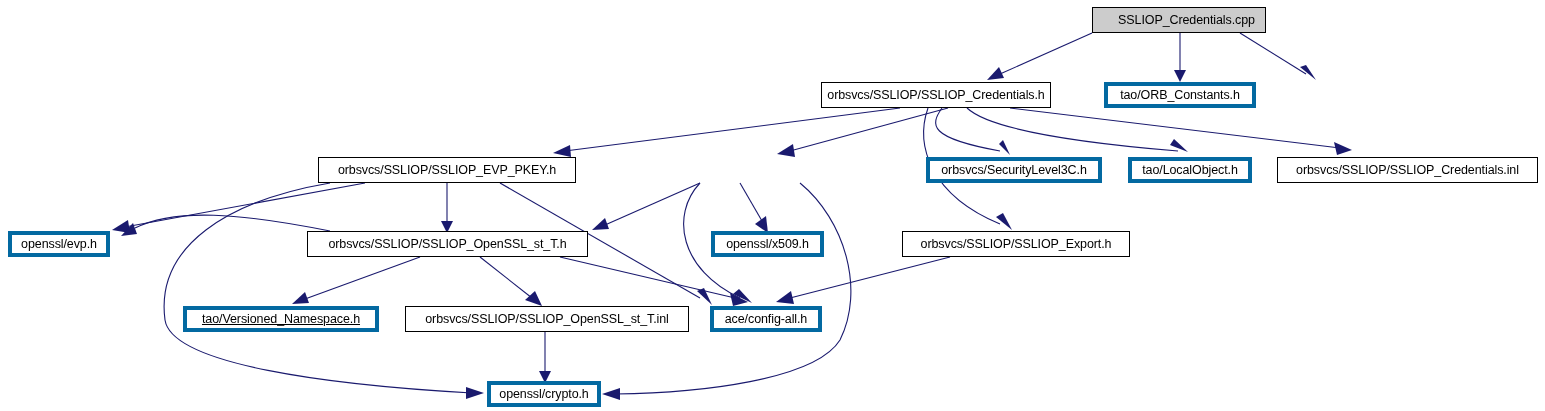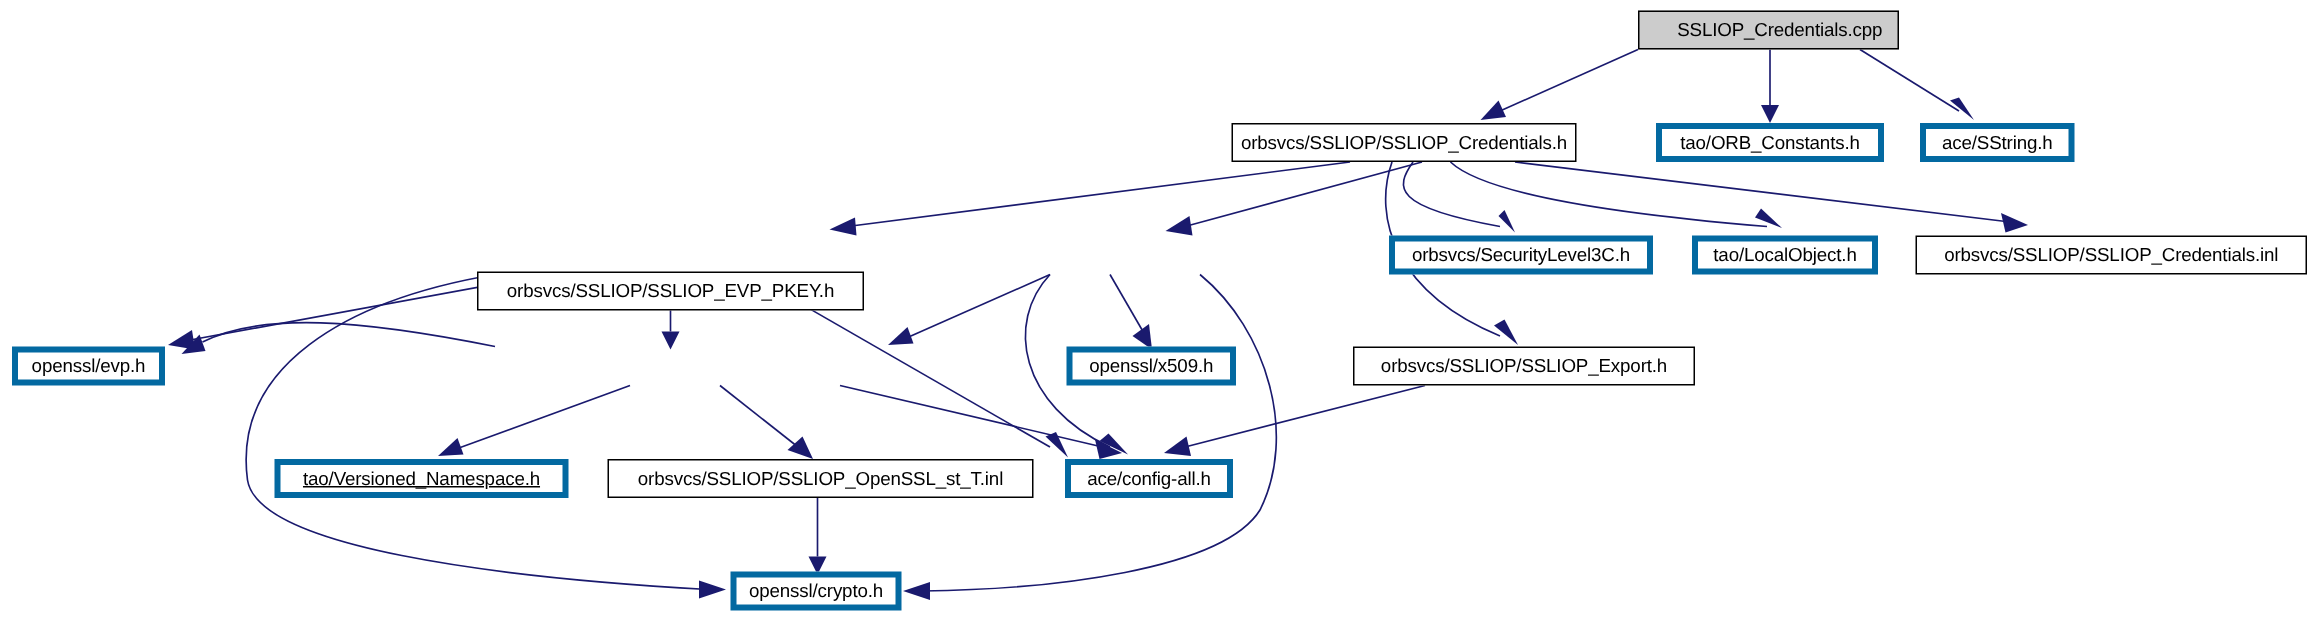--- a/index.html
+++ b/index.html
@@ -136,37 +136,37 @@
 
   <div class="gnode root" style="left:1092px;top:7px;width:174px;height:26px;padding-left:15px;">
     <span class="gnode-label">SSLIOP_Credentials.cpp</span>
   </div>
   <div class="gnode project" style="left:821px;top:82px;width:230px;height:26px;">
     <span class="gnode-label">orbsvcs/SSLIOP/SSLIOP_Credentials.h</span>
   </div>
   <div class="gnode" style="left:1104px;top:82px;width:152px;height:26px;">
     <span class="gnode-label">tao/ORB_Constants.h</span>
   </div>
-  <div class="gnode" style="left:1280px;top:82px;width:103px;height:26px;">
-    <span class="gnode-label">ace/SString.h</span>
-  </div>
-  <div class="gnode project" style="left:318px;top:157px;width:258px;height:26px;margin-top:24px;">
+  <div class="gnode project" style="left:318px;top:157px;width:258px;height:26px;">
     <span class="gnode-label">orbsvcs/SSLIOP/SSLIOP_EVP_PKEY.h</span>
   </div>
   <div class="gnode" style="left:926px;top:157px;width:176px;height:26px;">
     <span class="gnode-label">orbsvcs/SecurityLevel3C.h</span>
   </div>
   <div class="gnode" style="left:1128px;top:157px;width:124px;height:26px;">
     <span class="gnode-label">tao/LocalObject.h</span>
   </div>
   <div class="gnode project" style="left:1277px;top:157px;width:261px;height:26px;">
     <span class="gnode-label">orbsvcs/SSLIOP/SSLIOP_Credentials.inl</span>
   </div>
   <div class="gnode" style="left:8px;top:231px;width:102px;height:26px;">
     <span class="gnode-label">openssl/evp.h</span>
+  </div>
+  <div class="gnode project" style="left:307px;top:231px;width:281px;height:26px;">
+    <span class="gnode-label">orbsvcs/SSLIOP/SSLIOP_OpenSSL_st_T.h</span>
   </div>
   <div class="gnode" style="left:711px;top:231px;width:113px;height:26px;">
     <span class="gnode-label">openssl/x509.h</span>
   </div>
   <div class="gnode project" style="left:902px;top:231px;width:228px;height:26px;">
     <span class="gnode-label">orbsvcs/SSLIOP/SSLIOP_Export.h</span>
   </div>
   <div class="gnode" style="left:183px;top:306px;width:196px;height:26px;text-decoration:underline;">
     <span class="gnode-label">tao/Versioned_Namespace.h</span>
   </div>

